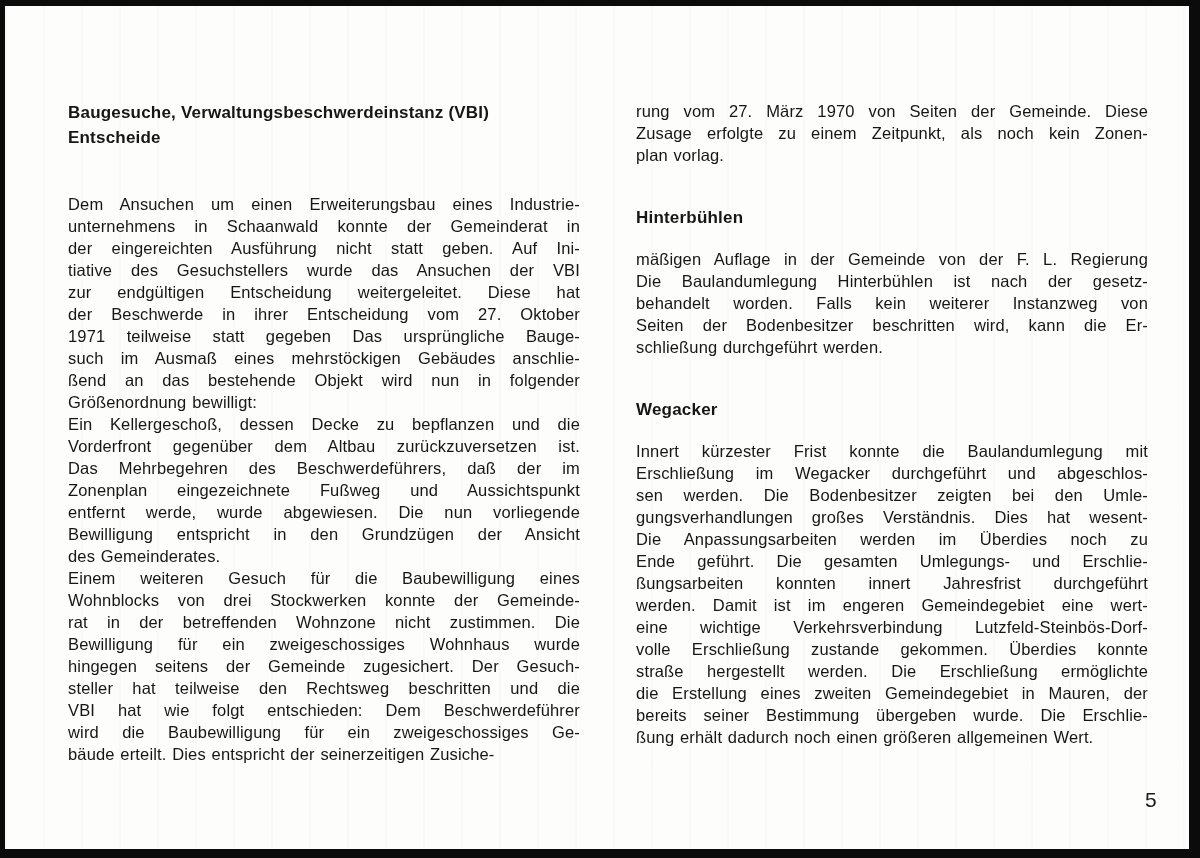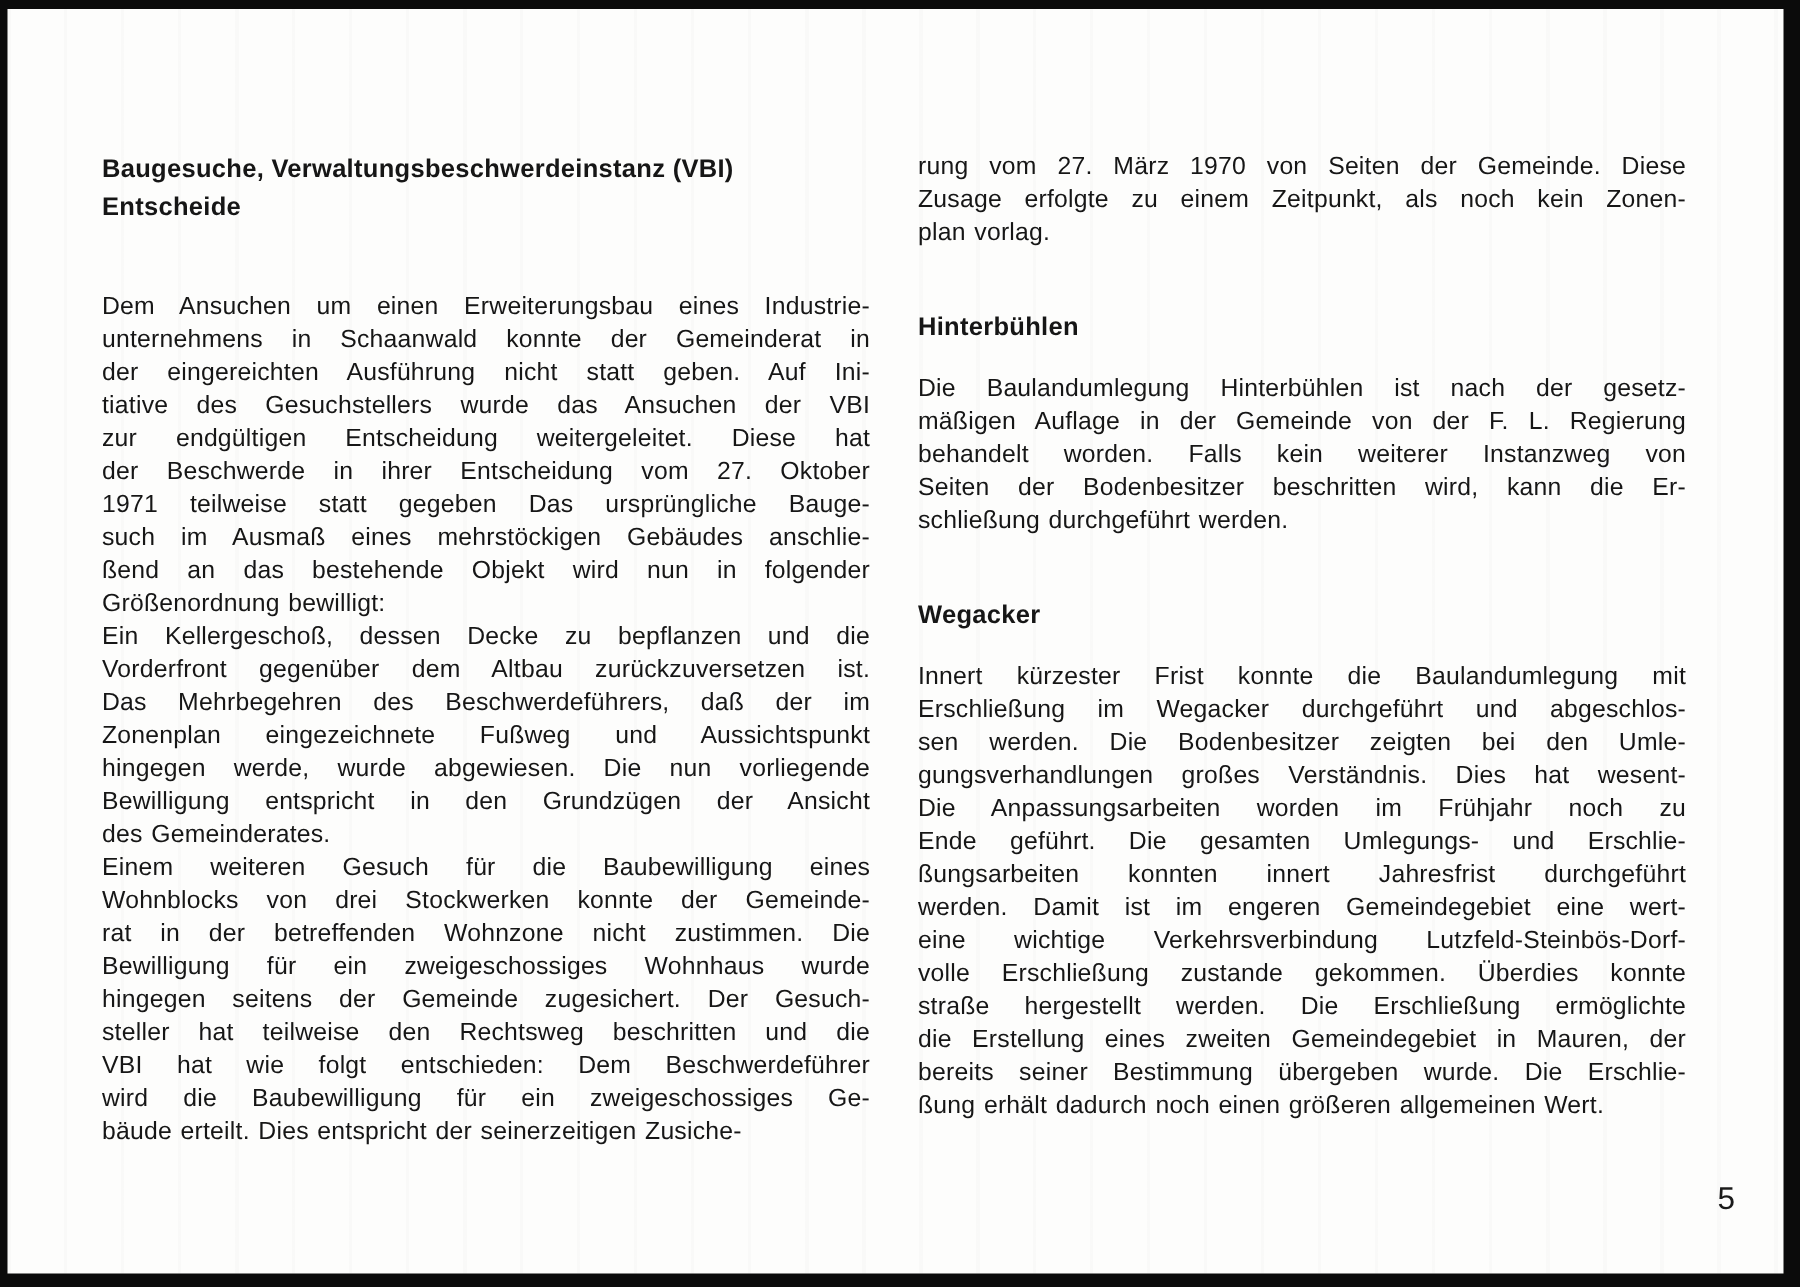--- a/index.html
+++ b/index.html
@@ -23,21 +23,21 @@
     background:
       repeating-linear-gradient(90deg,
         rgba(0,0,0,0.015) 0px, rgba(0,0,0,0.015) 2px,
         rgba(0,0,0,0) 2px, rgba(0,0,0,0) 38px),
       #fdfdfc;
     color: #161616;
   }
   .content {
     display: flex;
     padding: 94px 49px 0 63px;
-    gap: 32px;
+    gap: 56px;
     box-sizing: border-box;
   }
   .column {
     flex: 0 0 512px;
     width: 512px;
     font-size: 16.5px;
     line-height: 22px;
     letter-spacing: 0.15px;
   }
   .doc-heading {
@@ -99,21 +99,21 @@
             <div class="line">1971 teilweise statt gegeben Das ursprüngliche Bauge-</div>
             <div class="line">such im Ausmaß eines mehrstöckigen Gebäudes anschlie-</div>
             <div class="line">ßend an das bestehende Objekt wird nun in folgender</div>
             <div class="line is-last">Größenordnung bewilligt:</div>
           </div>
           <div class="para">
             <div class="line">Ein Kellergeschoß, dessen Decke zu bepflanzen und die</div>
             <div class="line">Vorderfront gegenüber dem Altbau zurückzuversetzen ist.</div>
             <div class="line">Das Mehrbegehren des Beschwerdeführers, daß der im</div>
             <div class="line">Zonenplan eingezeichnete Fußweg und Aussichtspunkt</div>
-            <div class="line">hingegen werde, wurde abgewiesen. Die nun vorliegende</div>
+            <div class="line">entfernt werde, wurde abgewiesen. Die nun vorliegende</div>
             <div class="line">Bewilligung entspricht in den Grundzügen der Ansicht</div>
             <div class="line is-last">des Gemeinderates.</div>
           </div>
           <div class="para">
             <div class="line">Einem weiteren Gesuch für die Baubewilligung eines</div>
             <div class="line">Wohnblocks von drei Stockwerken konnte der Gemeinde-</div>
             <div class="line">rat in der betreffenden Wohnzone nicht zustimmen. Die</div>
             <div class="line">Bewilligung für ein zweigeschossiges Wohnhaus wurde</div>
             <div class="line">hingegen seitens der Gemeinde zugesichert. Der Gesuch-</div>
             <div class="line">steller hat teilweise den Rechtsweg beschritten und die</div>
@@ -129,35 +129,35 @@
           <div class="section">
             <div class="para">
               <div class="line">rung vom 27. März 1970 von Seiten der Gemeinde. Diese</div>
               <div class="line">Zusage erfolgte zu einem Zeitpunkt, als noch kein Zonen-</div>
               <div class="line is-last">plan vorlag.</div>
             </div>
           </div>
           <div class="section">
             <div class="col-heading">Hinterbühlen</div>
             <div class="para">
+              <div class="line">mäßigen Auflage in der Gemeinde von der F. L. Regierung</div>
               <div class="line">Die Baulandumlegung Hinterbühlen ist nach der gesetz-</div>
-              <div class="line">mäßigen Auflage in der Gemeinde von der F. L. Regierung</div>
               <div class="line">behandelt worden. Falls kein weiterer Instanzweg von</div>
               <div class="line">Seiten der Bodenbesitzer beschritten wird, kann die Er-</div>
               <div class="line is-last">schließung durchgeführt werden.</div>
             </div>
           </div>
           <div class="section">
             <div class="col-heading">Wegacker</div>
             <div class="para">
               <div class="line">Innert kürzester Frist konnte die Baulandumlegung mit</div>
               <div class="line">Erschließung im Wegacker durchgeführt und abgeschlos-</div>
               <div class="line">sen werden. Die Bodenbesitzer zeigten bei den Umle-</div>
               <div class="line">gungsverhandlungen großes Verständnis. Dies hat wesent-</div>
-              <div class="line">Die Anpassungsarbeiten worden im Frühjahr noch zu</div>
+              <div class="line">Die Anpassungsarbeiten werden im Überdies noch zu</div>
               <div class="line">Ende geführt. Die gesamten Umlegungs- und Erschlie-</div>
               <div class="line">ßungsarbeiten konnten innert Jahresfrist durchgeführt</div>
               <div class="line">werden. Damit ist im engeren Gemeindegebiet eine wert-</div>
               <div class="line">eine wichtige Verkehrsverbindung Lutzfeld-Steinbös-Dorf-</div>
               <div class="line">volle Erschließung zustande gekommen. Überdies konnte</div>
               <div class="line">straße hergestellt werden. Die Erschließung ermöglichte</div>
               <div class="line">die Erstellung eines zweiten Gemeindegebiet in Mauren, der</div>
               <div class="line">bereits seiner Bestimmung übergeben wurde. Die Erschlie-</div>
               <div class="line is-last">ßung erhält dadurch noch einen größeren allgemeinen Wert.</div>
             </div>

